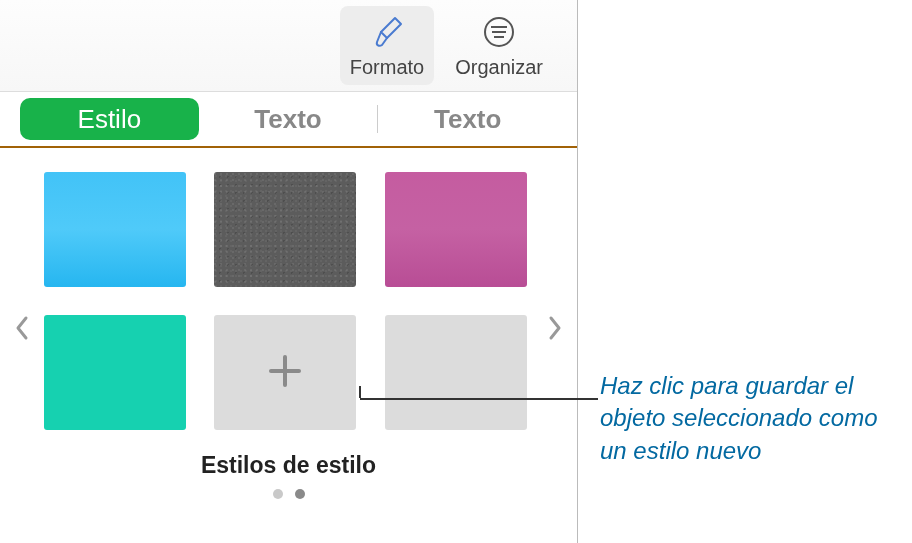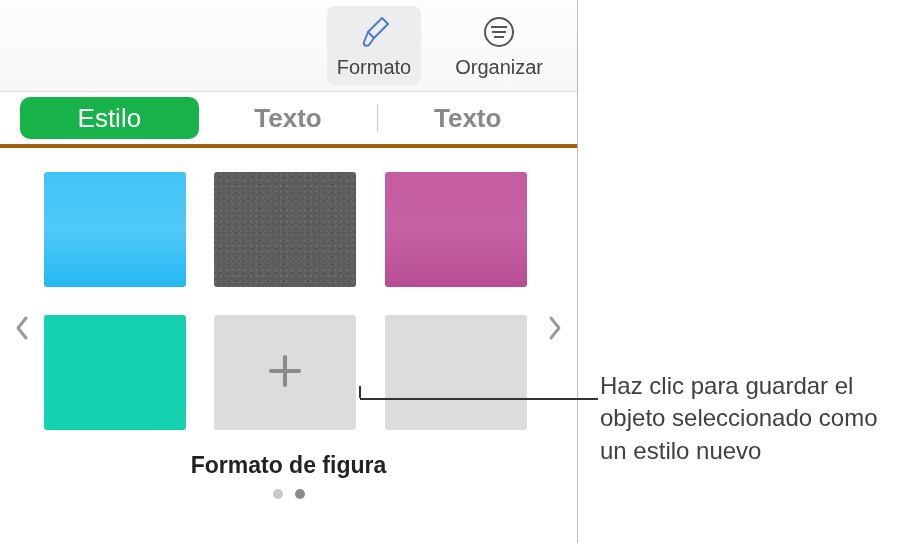--- a/index.html
+++ b/index.html
@@ -19,21 +19,21 @@
       height: 543px;
       background: #fff;
       border-right: 1px solid #bbb;
     }
     .toolbar {
       height: 92px;
       display: flex;
       justify-content: flex-end;
       align-items: center;
       padding-right: 24px;
-      gap: 24px;
+      gap: 11px;
       border-bottom: 1px solid #ddd;
       background: linear-gradient(#fdfdfd, #f7f7f7);
     }
     .toolbar-item {
       display: flex;
       flex-direction: column;
       align-items: center;
       gap: 4px;
       padding: 6px 10px;
       border-radius: 8px;
@@ -50,21 +50,21 @@
     }
     .toolbar-label {
       font-size: 20px;
       color: #444;
     }
     .tabs {
       display: flex;
       height: 56px;
       align-items: center;
       padding: 0 20px;
-      border-bottom: 4px solid #a16207;
+      border-bottom: 2px solid #a16207;
       gap: 0;
     }
     .tab {
       flex: 1;
       text-align: center;
       font-size: 26px;
       color: #888;
       height: 42px;
       line-height: 42px;
       position: relative;
@@ -155,21 +155,22 @@
       background: #c9c9c9;
     }
     .dot.active { background: #8a8a8a; }
     .callout {
       position: absolute;
       left: 600px;
       top: 370px;
       width: 300px;
       font-size: 24px;
       line-height: 1.35;
-      color: #404040;
+      color: #0369a1;
+      font-style: italic;
     }
     .leader {
       position: absolute;
       top: 398px;
       left: 360px;
       width: 238px;
       height: 2px;
       background: #333;
     }
     .leader::before {
@@ -238,21 +239,21 @@
         <span class="plus-icon">
           <svg width="44" height="44" viewBox="0 0 44 44" stroke="#8a8a8a" stroke-width="4" stroke-linecap="round">
               <line x1="22" y1="8" x2="22" y2="36"></line>
               <line x1="8" y1="22" x2="36" y2="22"></line>
             </svg>
         </span>
       </div>
       <div class="swatch swatch-empty"></div>
     </div>
 
-    <div class="section-title">Formato de figura</div>
+    <div class="section-title">Estilos de estilo</div>
 
     <div class="page-dots">
       <div class="dot"></div>
       <div class="dot active"></div>
     </div>
   </div>
 
 </div>
 
 <div class="leader"></div>

